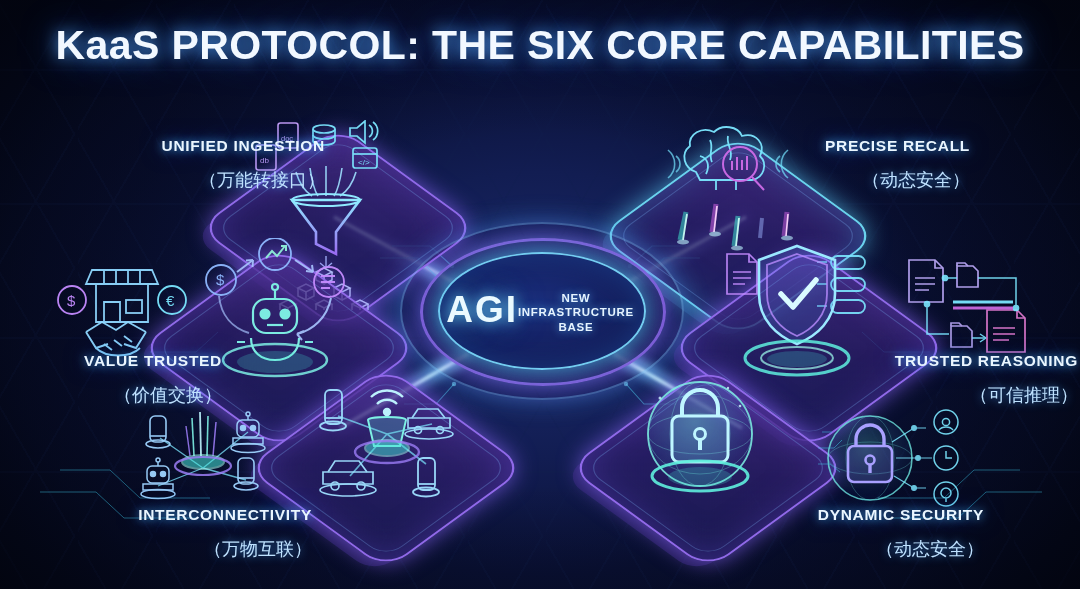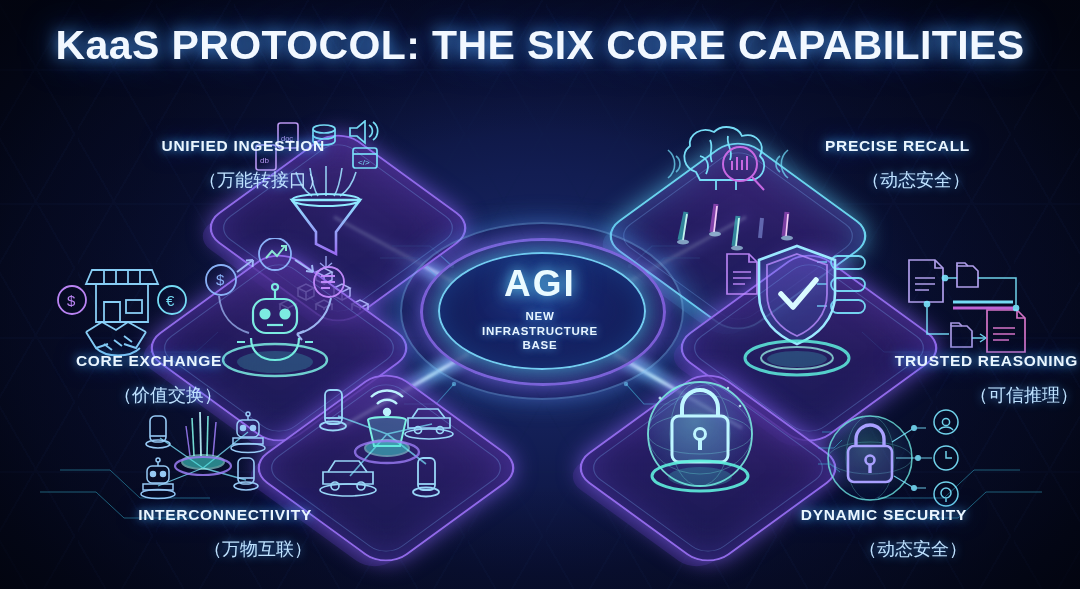--- a/index.html
+++ b/index.html
@@ -49,21 +49,21 @@
   .ring{position:absolute;border-radius:50%;}
   .r3{left:-4px;top:-6px;width:280px;height:174px;
     border:2px solid rgba(120,200,250,.38);box-shadow:0 0 26px rgba(70,160,240,.45);}
   .r2{left:16px;top:10px;width:240px;height:142px;
     border:3px solid rgba(145,100,235,.85);box-shadow:0 0 24px rgba(130,90,230,.7),inset 0 0 24px rgba(90,60,180,.5);
     background:radial-gradient(ellipse at 50% 45%, rgba(40,40,120,.55), rgba(20,20,70,.85));}
   .r1{left:34px;top:24px;width:204px;height:114px;
     border:2.5px solid rgba(120,215,250,.95);box-shadow:0 0 26px rgba(90,205,250,.8),inset 0 0 30px rgba(30,70,150,.75);
     background:radial-gradient(ellipse at 50% 42%, #1a2d7a 0%, #141f5e 55%, #0d1443 100%);}
   .hubtxt{position:absolute;left:34px;top:24px;width:204px;height:114px;z-index:6;
-    display:flex;flex-direction:column;align-items:center;justify-content:center;text-align:center;}
+    display:flex;flex-direction:row;align-items:center;justify-content:center;text-align:center;}
   .agi{font-size:37px;font-weight:bold;letter-spacing:2px;color:#eafaff;line-height:1;
     text-shadow:0 0 14px rgba(110,225,255,.95),0 0 30px rgba(60,160,255,.75);}
   .sub{margin-top:7px;font-size:11.5px;font-weight:bold;letter-spacing:.7px;color:#e6f4ff;line-height:1.25;
     text-shadow:0 0 9px rgba(90,190,255,.85);}
 </style>
 </head>
 <body>
 
 <div id="stage">
   <div class="hexlayer"></div>
@@ -315,21 +315,21 @@
         <text x="114" y="54" font-size="15" fill="#7ce7ff" stroke="none">€</text>
     </g>
     <g stroke="#8fd8ff" stroke-width="1.9" fill="none" opacity=".95">
       <path d="M34,80 l16,-10 l14,8 l12,-8 l18,10"></path>
       <path d="M34,80 l10,16 l12,-4 M94,80 l-10,16 l-12,-4"></path>
       <path d="M52,92 l8,6 M62,88 l8,6 M72,84 l8,6"></path>
       <path d="M44,96 C54,106 78,106 88,96"></path>
     </g>
   </svg>
   <div class="lbl" style="left:22px;top:352px;width:200px;">
-    <div class="en">CORE EXCHANGE</div>
+    <div class="en">VALUE TRUSTED</div>
     <div class="cn">（价值交换）</div>
   </div>
 
   <div class="node" style="left:705px;top:238px;width:190px;height:190px;">
     <div class="plat" style="left:18px;top:24px;"></div>
     <svg class="art" width="190" height="190" viewBox="0 0 190 190">
       <g stroke="#c58cff" stroke-width="1.7" fill="none" opacity=".9">
         <path d="M22,16 h22 l8,8 v32 h-30 z"></path>
           <path d="M44,16 v8 h8"></path>
         <path d="M28,34 h18 M28,40 h18 M28,46 h12"></path>
@@ -539,21 +539,21 @@
       <circle cx="96" cy="20" r="2.4" fill="#7ce7ff"></circle>
         <circle cx="100" cy="50" r="2.4" fill="#7ce7ff"></circle>
         <circle cx="96" cy="80" r="2.4" fill="#7ce7ff"></circle>
     </g>
     <g stroke="#3ec8e8" stroke-width="1" fill="none" opacity=".5">
       <path d="M0,40 h16 l8,-8"></path>
         <path d="M0,56 h12 l10,8"></path>
         <path d="M4,24 h10"></path>
     </g>
   </svg>
-  <div class="lbl" style="left:771px;top:506px;width:196px;">
+  <div class="lbl" style="left:788px;top:506px;width:196px;">
     <div class="en">DYNAMIC SECURITY</div>
     <div class="cn">（动态安全）</div>
   </div>
 
   <div class="hub">
     <div class="ring r3"></div>
     <div class="ring r2"></div>
     <div class="ring r1"></div>
     <div class="hubtxt">
       <div class="agi">AGI</div>

